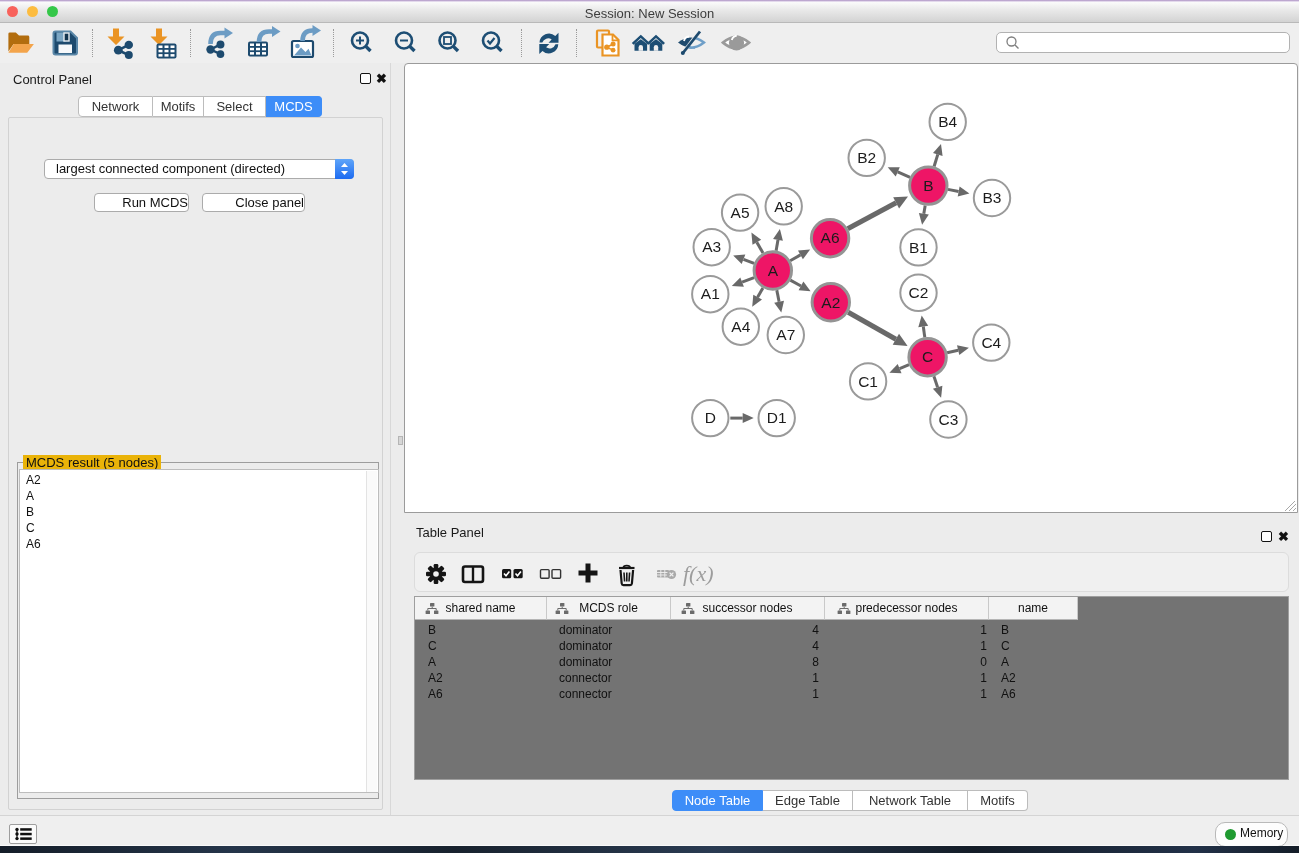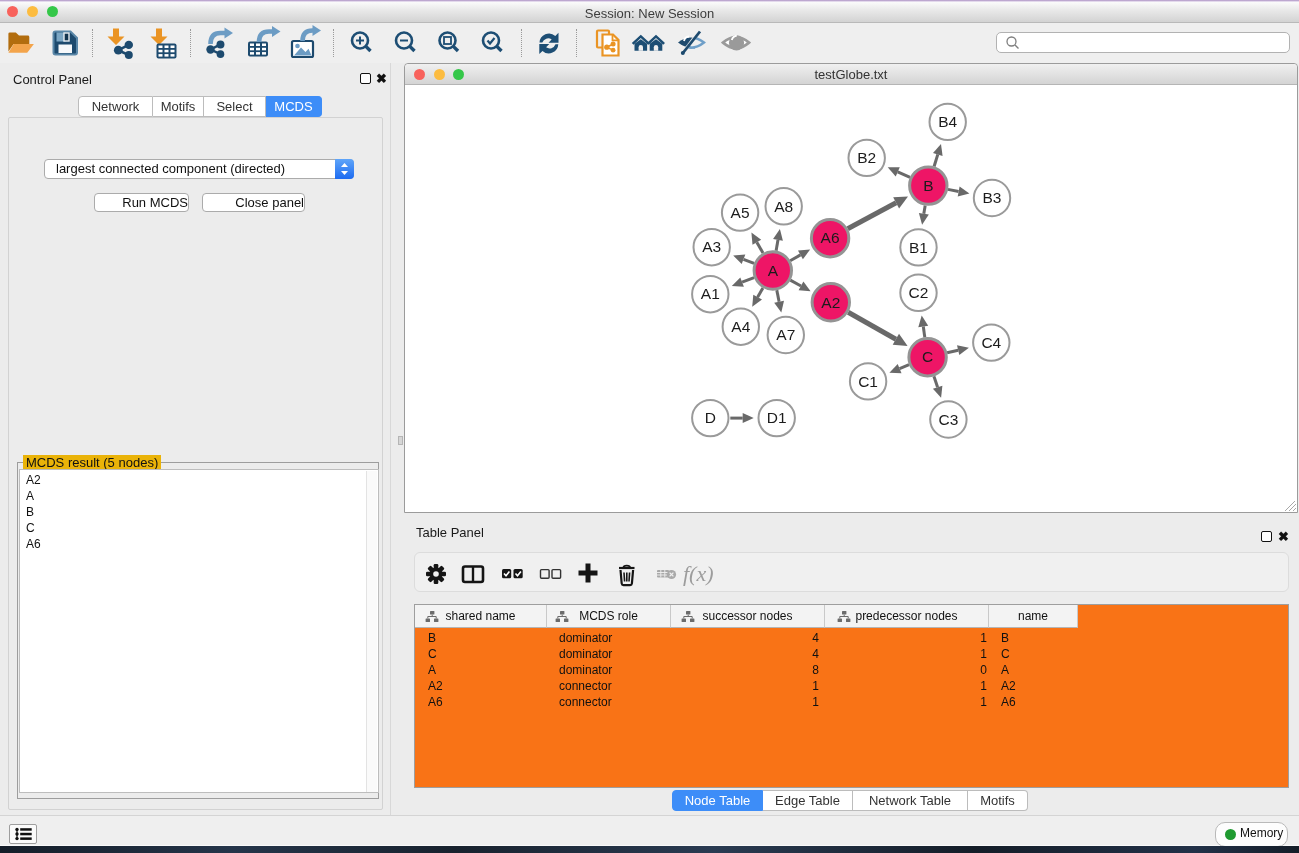--- a/index.html
+++ b/index.html
@@ -76,21 +76,21 @@
 #nettitle .title { position:absolute; left:0; right:0; top:3px; text-align:center;
   font-size:13px; color:#333; }
 #nettitle .r { left:9px; background:#f8625c; top:5px; width:11px; height:11px; }
 #nettitle .y { left:29px; background:#fcbc40; top:5px; width:11px; height:11px; }
 #nettitle .g { left:48px; background:#35c749; top:5px; width:11px; height:11px; }
 
 #tpanel { left:404px; top:521px; width:895px; height:294px; background:#ececec; }
 #tpanel .hdr { position:absolute; left:12px; top:4px; font-size:13px; color:#1a1a1a; }
 #ttoolbar { left:414px; top:552px; width:875px; height:40px; background:#f0f0f0;
   border:1px solid #dcdcdc; border-radius:6px; }
-#ttable { left:414px; top:596px; width:875px; height:184px; background:#f97316; border:1px solid #9e9e9e;margin-top:8px; }
+#ttable { left:414px; top:596px; width:875px; height:184px; background:#737373; border:1px solid #9e9e9e; }
 .thcell { position:absolute; top:0; height:23px; background:#f3f3f3;
   border-right:1px solid #c9c9c9; border-bottom:1px solid #b5b5b5; font-size:12px; color:#111; text-align:center; line-height:23px; }
 .trow { position:absolute; font-size:12px; color:#111; height:16px; line-height:16px; }
 
 #btabs { left:0px; top:790px; height:21px; }
 </style>
 </head>
 <body>
 <div id="purpletop" class="abs"></div>
 <div id="titlebar" class="abs">
@@ -247,26 +247,20 @@
     <div id="grpbox" class="abs"></div>
     <div id="grplabel" class="abs">MCDS result (5 nodes)</div>
     <div id="listbox" class="abs">
       <div class="sb"></div>
       <div class="items">A2<br>A<br>B<br>C<br>A6</div>
     </div>
   </div>
 </div>
 
 <div id="netwin" class="abs">
-  <div id="nettitle">
-    <span class="tl r"></span>
-      <span class="tl y"></span>
-      <span class="tl g"></span>
-    <div class="title">testGlobe.txt</div>
-  </div>
   <svg id="graph" style="position:absolute;left:0;top:22px" width="892" height="426" viewBox="0 0 892 426">
 <g stroke="#696969" fill="#696969">
 <line x1="358.0" y1="167.1" x2="351.8" y2="156.2" stroke-width="3"></line>
 <polygon points="346.4,146.6 356.2,153.7 347.5,158.7" stroke="none"></polygon>
 <line x1="371.1" y1="164.8" x2="373.0" y2="153.8" stroke-width="3"></line>
 <polygon points="374.9,143.0 377.9,154.7 368.1,153.0" stroke="none"></polygon>
 <line x1="349.1" y1="177.4" x2="338.5" y2="173.3" stroke-width="3"></line>
 <polygon points="328.2,169.4 340.3,168.6 336.7,178.0" stroke="none"></polygon>
 <line x1="349.1" y1="191.6" x2="337.1" y2="196.1" stroke-width="3"></line>
 <polygon points="326.8,200.0 335.3,191.5 338.9,200.8" stroke="none"></polygon>

